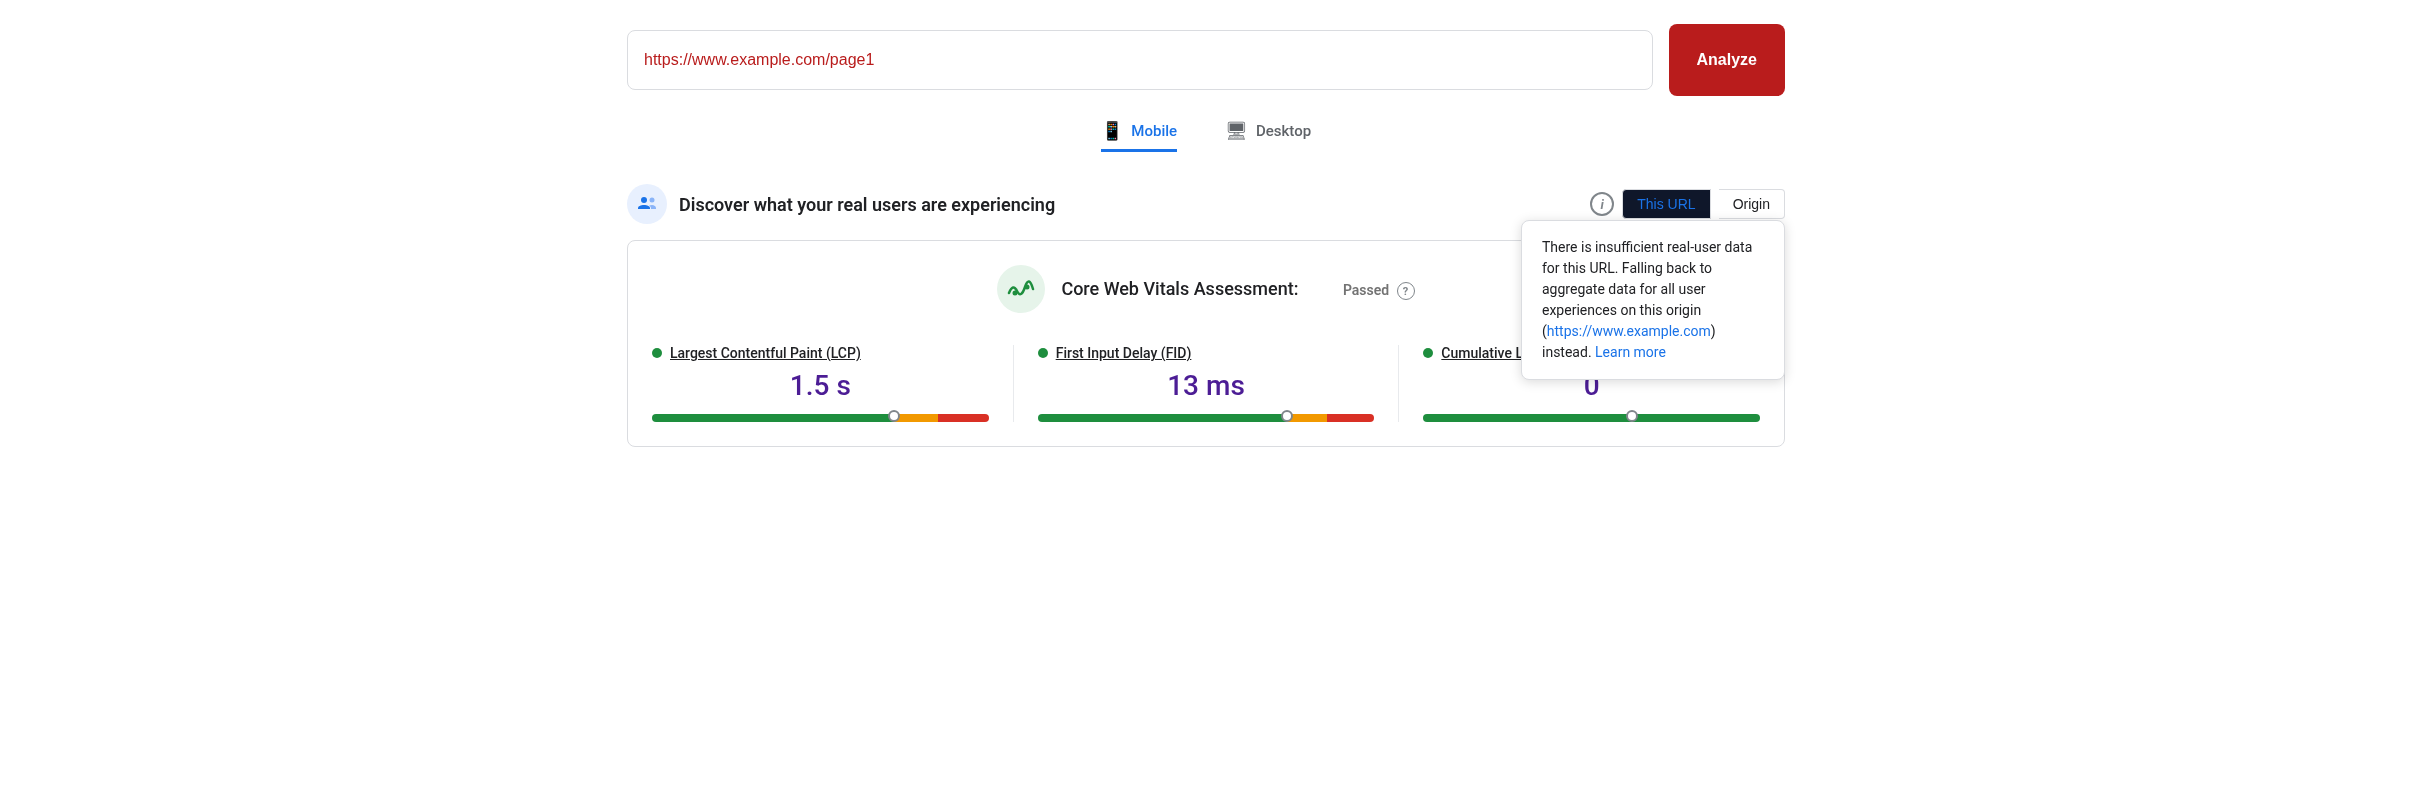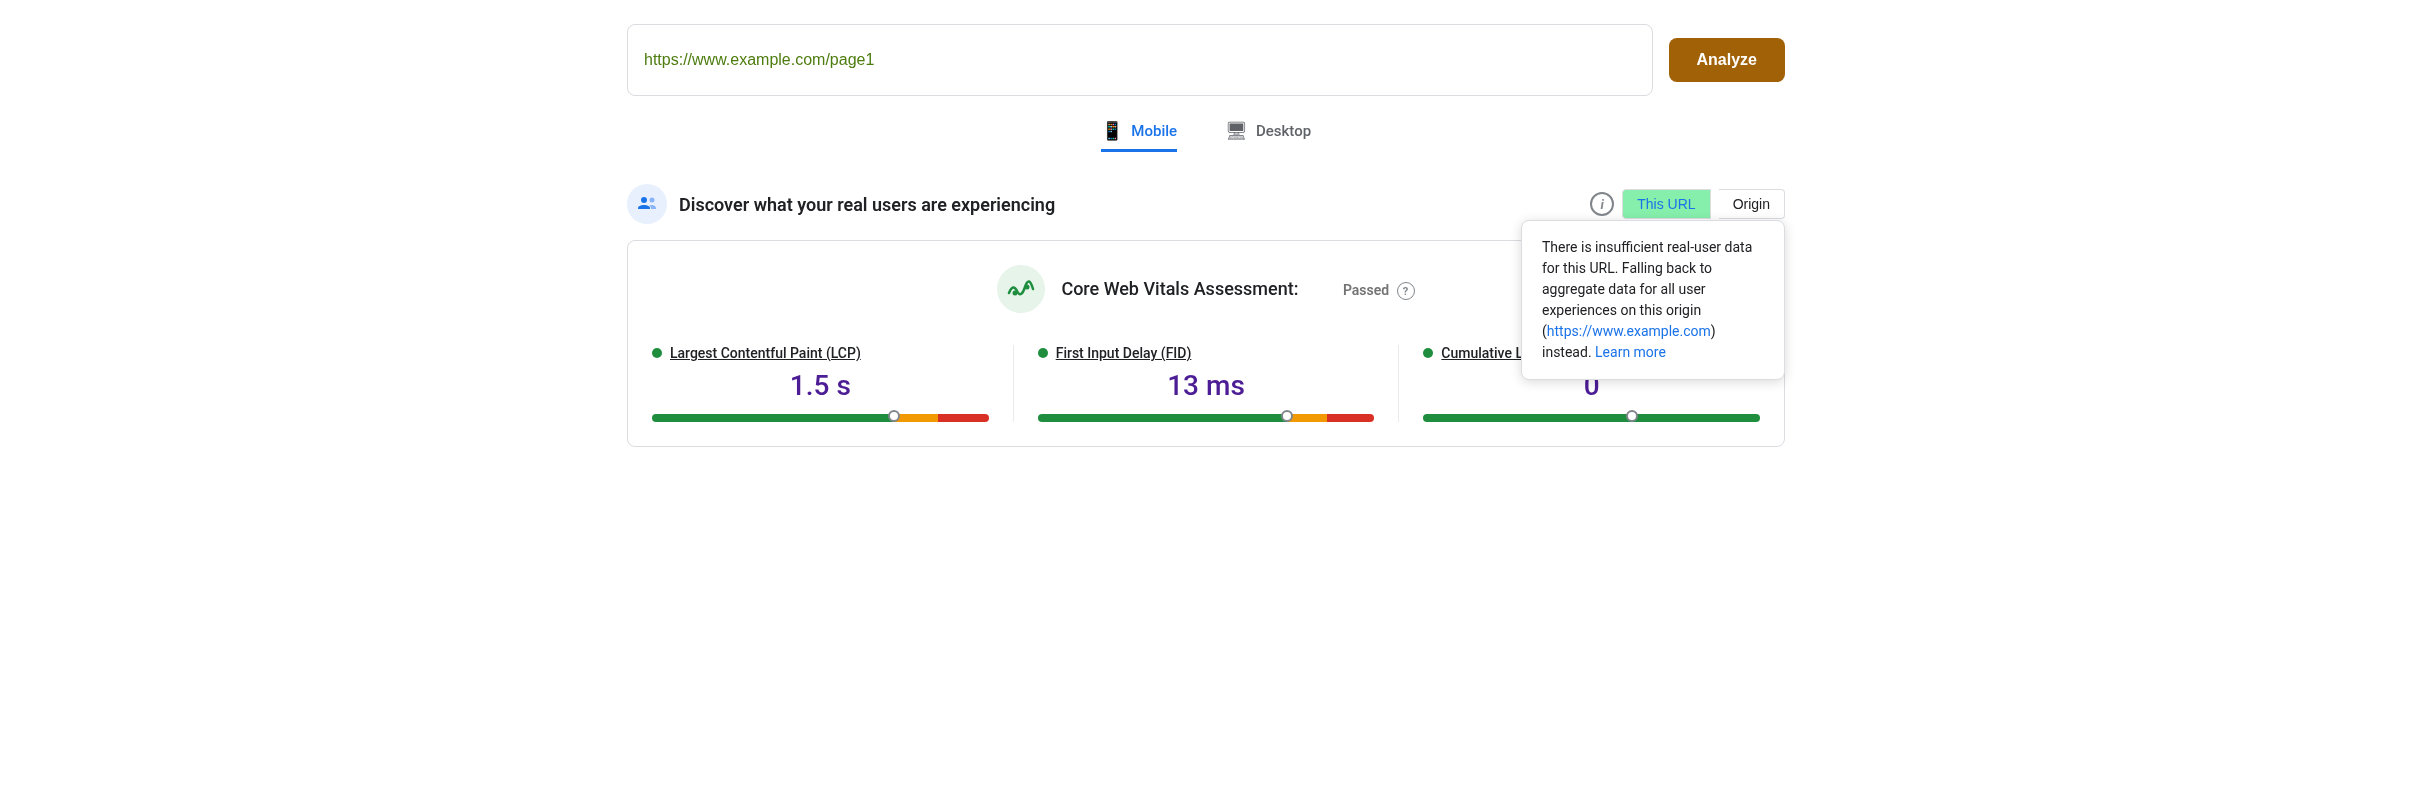--- a/index.html
+++ b/index.html
@@ -18,35 +18,35 @@
 
     
     .url-bar-row {
       display: flex;
       align-items: center;
       gap: 16px;
       margin-bottom: 24px;
     }
     .url-input {
       flex: 1;
-      height: 72px;
+      height: 60px;
       border: 1px solid #dadce0;
       border-radius: 8px;
       padding: 0 16px;
       font-size: 16px;
-      color: #4d7c0f;
+      color: #b91c1c;
       outline: none;
     }
     .analyze-btn {
-      background: #a16207;
+      background: #b91c1c;
       color: #fff;
       border: none;
       border-radius: 8px;
       padding: 0 28px;
-      height: 44px;
+      height: 72px;
       font-size: 16px;
       font-weight: 600;
       cursor: pointer;
       white-space: nowrap;
     }
 
     
     .tabs-row {
       display: flex;
       justify-content: center;
@@ -131,21 +131,21 @@
       color: #202124;
     }
     .toggle-btn:first-of-type {
       border-radius: 4px 0 0 4px;
     }
     .toggle-btn:last-of-type {
       border-radius: 0 4px 4px 0;
       border-left: none;
     }
     .toggle-btn.active {
-      background: #86efac;
+      background: #0f172a;
       color: #1a73e8;
       font-weight: 500;
     }
 
     
     .tooltip-popup {
       position: absolute;
       top: 36px;
       right: 0;
       background: #fff;

